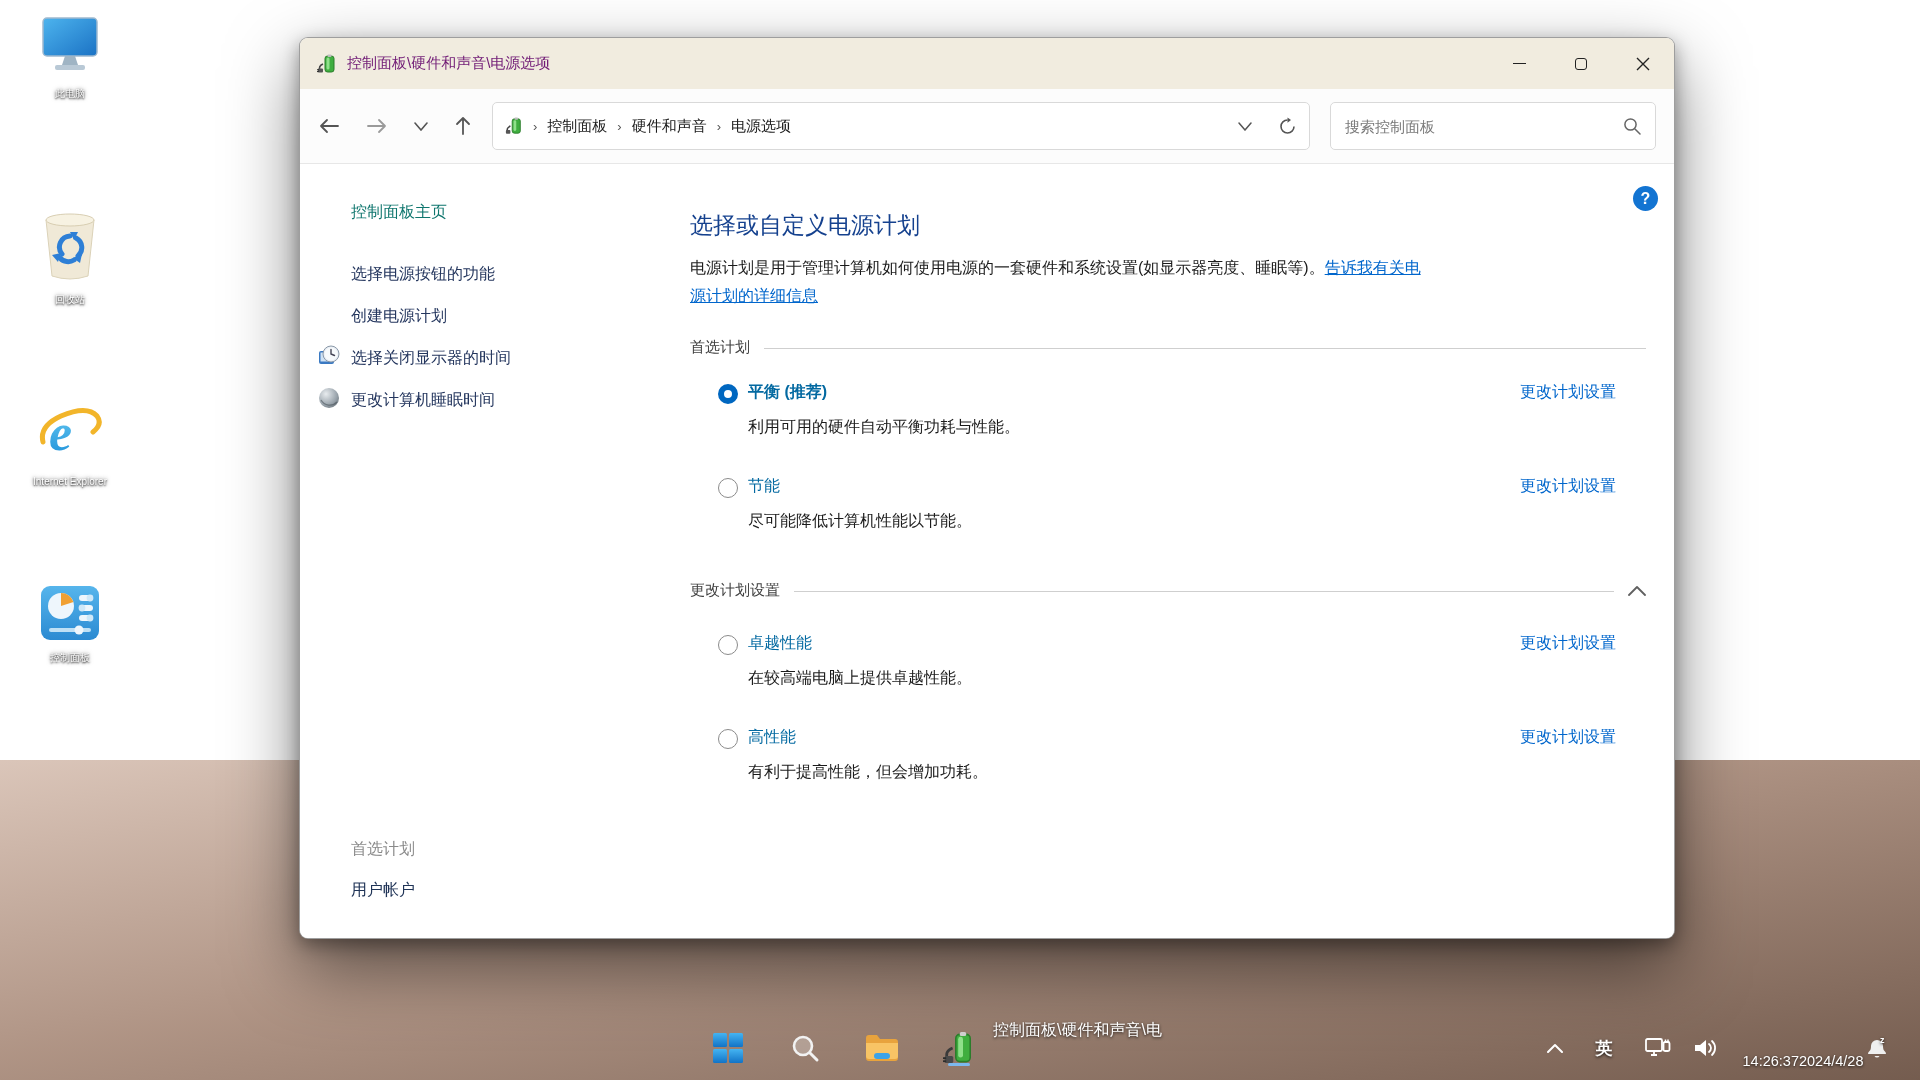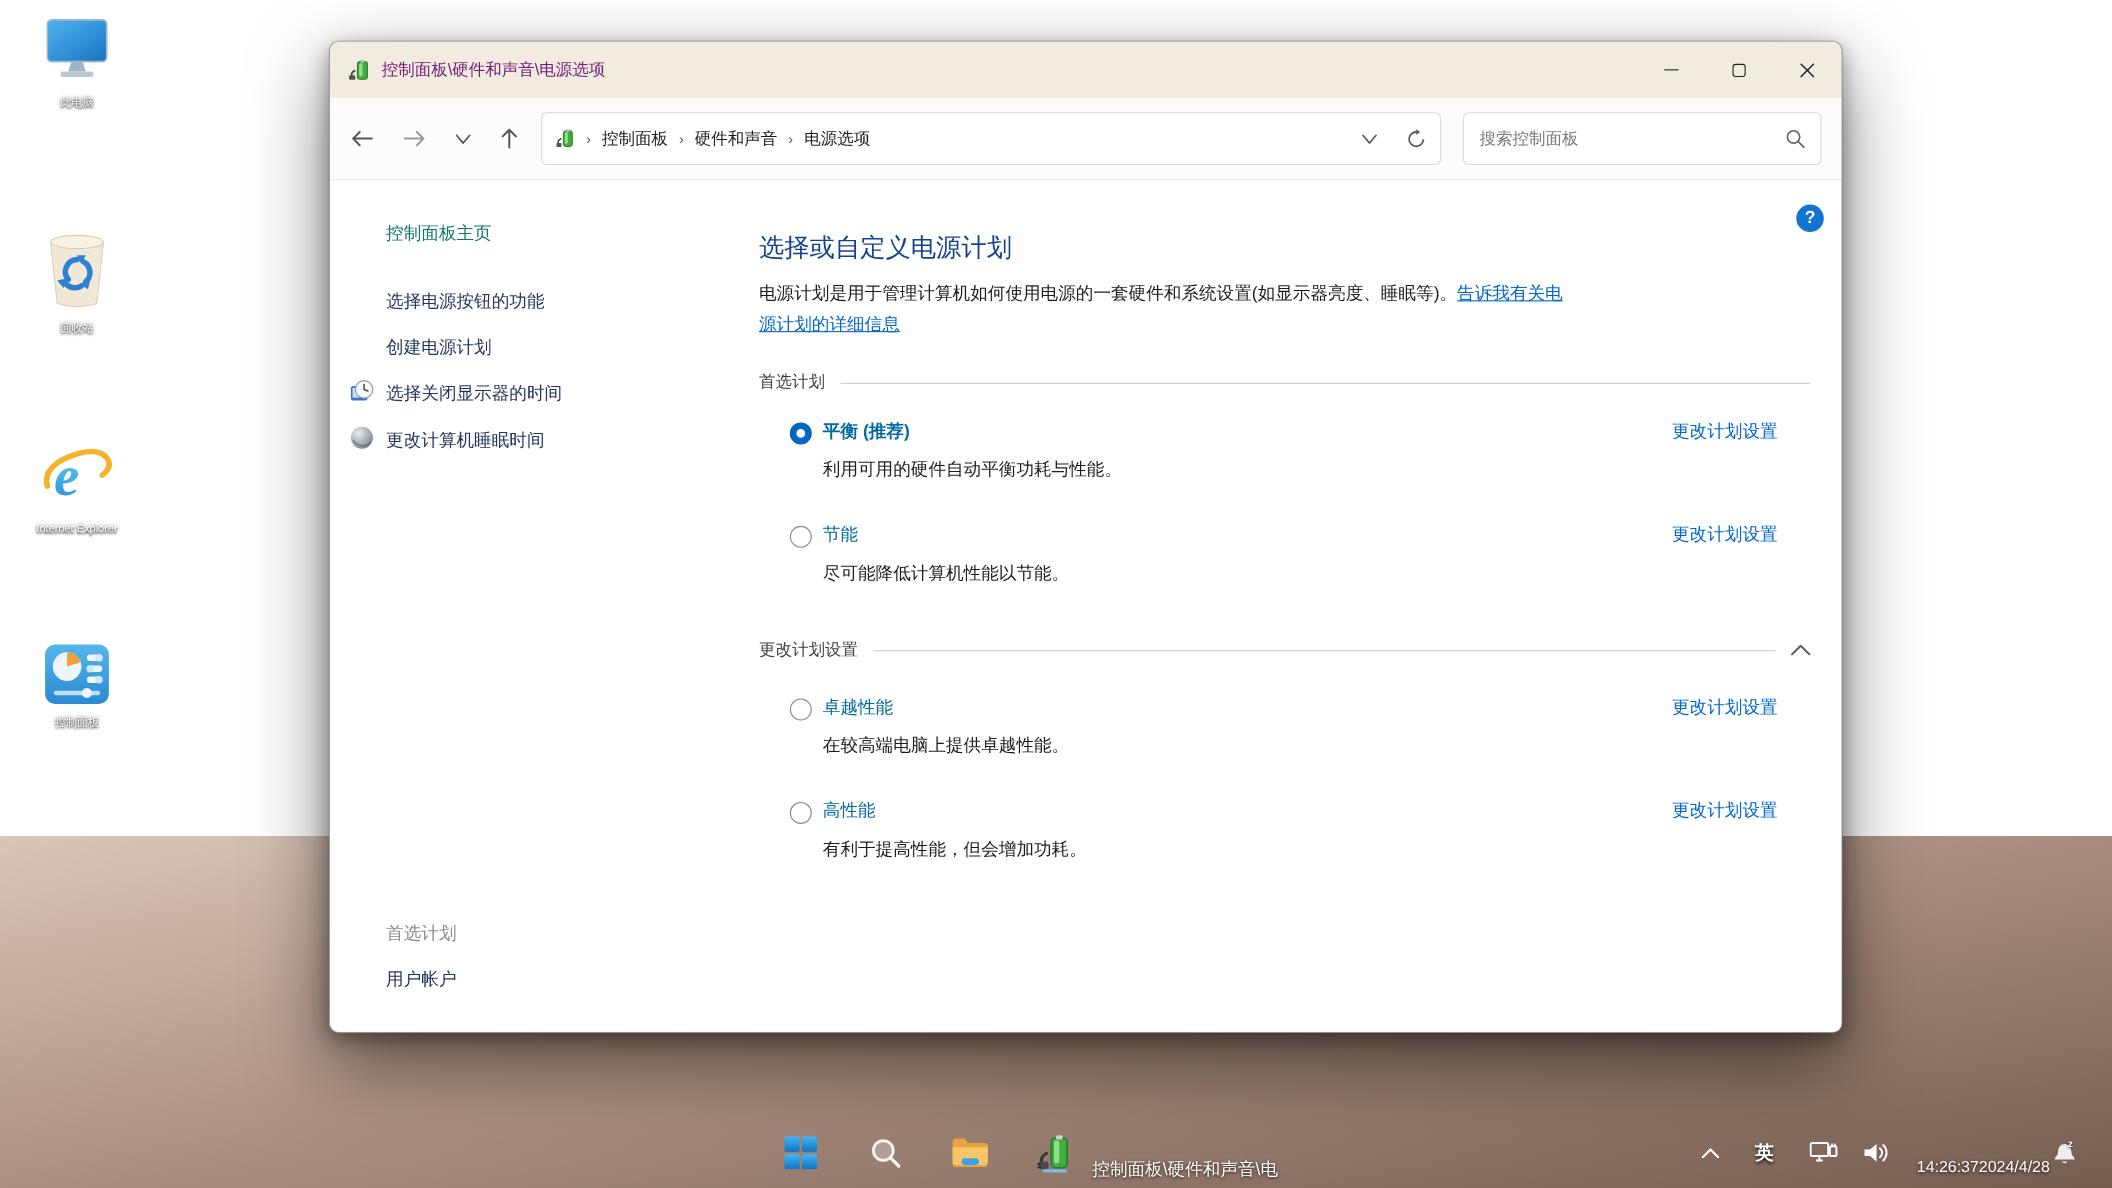--- a/index.html
+++ b/index.html
@@ -90,21 +90,21 @@
   .plan-name.bold { font-weight:bold; }
   .plan-desc { position:absolute; left:58px; top:35px; font-size:16px; color:#1b1b1b; }
   .plan-link { position:absolute; right:30px; top:0; font-size:16px; color:#0066cc; cursor:pointer; }
 
   
   .taskbar { position:absolute; left:0; right:0; bottom:0; height:64px; }
   .tb-icon { position:absolute; bottom:10px; width:44px; height:44px; display:flex;
     align-items:center; justify-content:center; border-radius:6px; cursor:pointer; }
   .tb-underline { position:absolute; bottom:4px; left:11px; width:22px; height:3.5px;
     border-radius:2px; background:#7cb9ef; }
-  .tb-title { position:absolute; left:993px; bottom:6px; color:#fff; font-size:16px;
+  .tb-title { position:absolute; left:993px; bottom:39px; color:#fff; font-size:16px;
     text-shadow:0 1px 3px rgba(0,0,0,.85); cursor:pointer; }
   .tray-item { position:absolute; bottom:10px; height:44px; display:flex; align-items:center;
     justify-content:center; color:#fff; cursor:pointer; text-shadow:0 1px 3px rgba(0,0,0,.85); }
   .tray-clock { flex-direction:row; align-items:flex-end; font-size:14.5px; line-height:18px; }
 
   svg { display:block; }
 </style>
 </head>
 <body>
 

